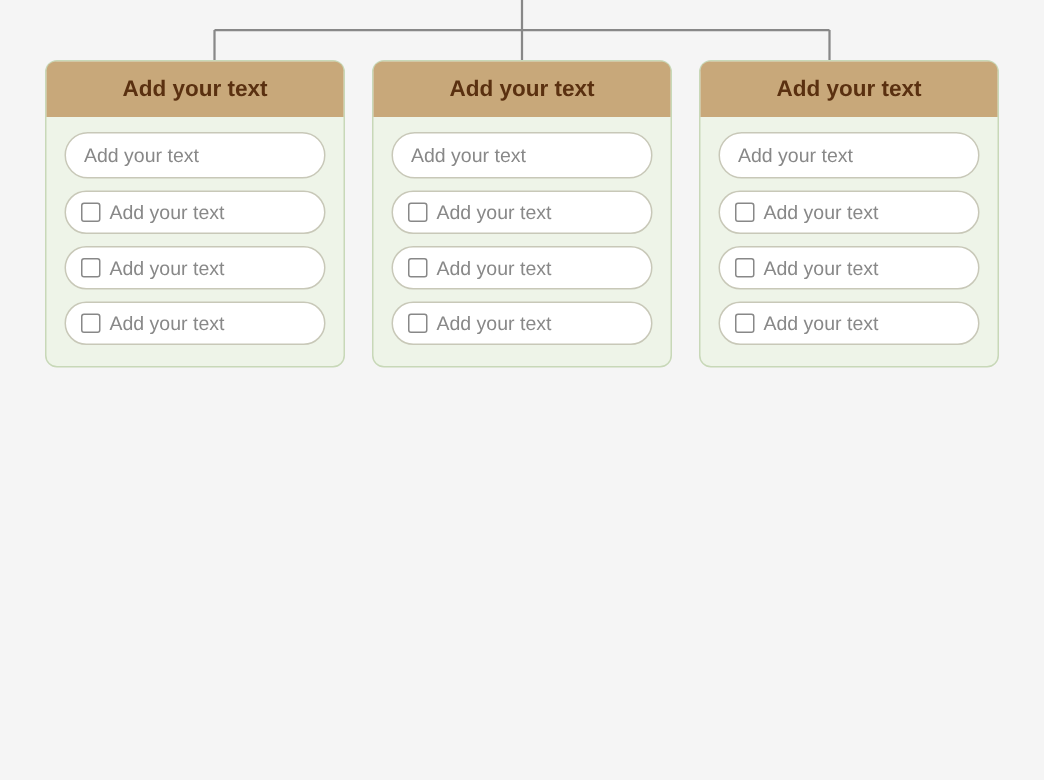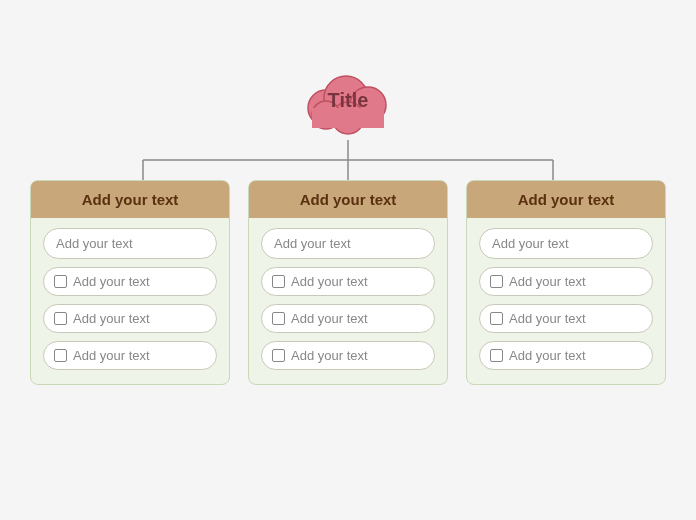--- a/index.html
+++ b/index.html
@@ -121,33 +121,20 @@
       border-radius: 2px;
       flex-shrink: 0;
       background: white;
     }
   </style>
 </head>
 <body>
 
 <div class="diagram">
 
-  <div class="cloud">
-    <svg class="cloud-shape" viewBox="0 0 120 80" xmlns="http://www.w3.org/2000/svg">
-      <g>
-        <circle cx="38" cy="48" r="18" fill="#e07a8a" stroke="#c05060" stroke-width="1.5"></circle>
-        <circle cx="58" cy="38" r="22" fill="#e07a8a" stroke="#c05060" stroke-width="1.5"></circle>
-        <circle cx="80" cy="45" r="18" fill="#e07a8a" stroke="#c05060" stroke-width="1.5"></circle>
-        <circle cx="60" cy="58" r="16" fill="#e07a8a" stroke="#c05060" stroke-width="1.5"></circle>
-        <circle cx="38" cy="55" r="14" fill="#e07a8a" stroke="#c05060" stroke-width="1.5"></circle>
-        <rect x="24" y="48" width="72" height="20" fill="#e07a8a"></rect>
-      </g>
-    </svg>
-    <span class="cloud-label">Title</span>
-  </div>
 
   <div class="connectors">
     <svg viewBox="0 0 696 40" xmlns="http://www.w3.org/2000/svg">
 
       <line x1="348" y1="0" x2="348" y2="20" stroke="#888" stroke-width="1.5"></line>
 
       <line x1="143" y1="20" x2="553" y2="20" stroke="#888" stroke-width="1.5"></line>
 
       <line x1="143" y1="20" x2="143" y2="40" stroke="#888" stroke-width="1.5"></line>
 

